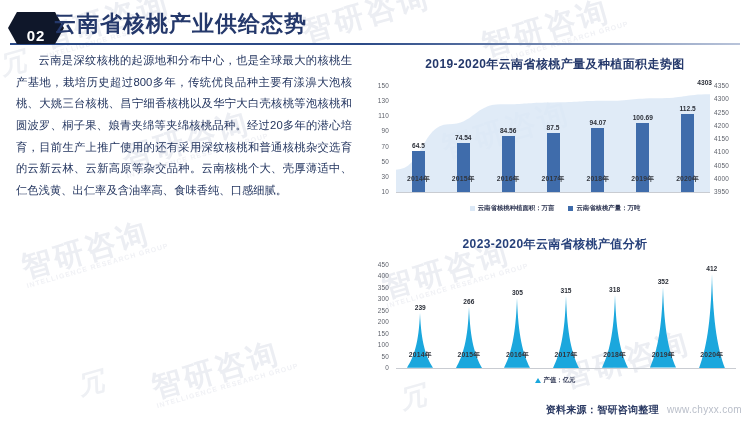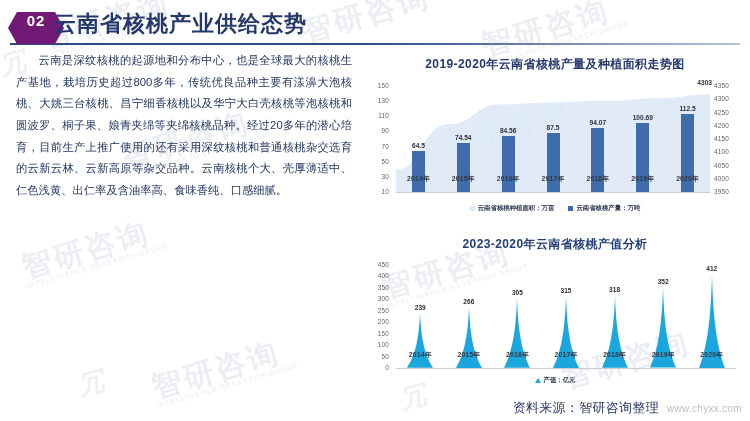--- a/index.html
+++ b/index.html
@@ -20,23 +20,23 @@
     user-select:none;
   }
   .wm.big{font-size:30px;letter-spacing:3px;}
   .wm.small{font-size:7px;letter-spacing:1px;color:#f0f1f5;}
   .wm.logo{font-size:26px;color:#eef0f4;font-style:italic;}
 
   
   .header{position:absolute;left:0;top:6px;width:750px;height:40px;z-index:5;}
   .hexwrap{position:absolute;left:8px;top:6px;width:56px;height:32px;}
   .hex{
-    width:56px;height:32px;background:#701a75;position:relative;
+    width:56px;height:32px;background:#0f172a;position:relative;
     clip-path:polygon(16% 0%,84% 0%,100% 50%,84% 100%,16% 100%,0% 50%);
-    display:flex;align-items:flex-start;justify-content:center;
+    display:flex;align-items:flex-end;justify-content:center;
   }
   .hex span{color:#fff;font-size:15px;font-weight:bold;letter-spacing:1px;}
   .htitle{
     position:absolute;left:54px;top:3px;
     font-size:22px;font-weight:bold;color:#24386b;letter-spacing:1px;
   }
   .hrule{
     position:absolute;left:10px;top:43px;width:730px;height:2px;
     background:linear-gradient(to right,#2b4a87 0%,#2b4a87 48%,#b9c4da 100%);
     z-index:4;
@@ -112,21 +112,21 @@
        font-weight:bold;font-family:"Liberation Sans",sans-serif;white-space:nowrap;}
   .swatch{width:5px;height:5px;display:inline-block;}
   .swatch.sq{background:#3f6cab;}
   .swatch.tri{width:0;height:0;border-left:3px solid transparent;
               border-right:3px solid transparent;border-bottom:5px solid #1ba7dd;background:none;}
   .swatch.area{background:#dbe8f6;}
 
   
   .footer{position:absolute;right:8px;bottom:4px;z-index:6;display:flex;
           align-items:baseline;gap:8px;}
-  .src{font-size:13px;color:#2b3a63;font-weight:normal;letter-spacing:.3px;}
+  .src{font-size:10px;color:#2b3a63;font-weight:bold;letter-spacing:.3px;}
   .url{font-size:10px;color:#b9bec9;letter-spacing:.3px;}
 </style>
 </head>
 <body>
 
 <div class="page">
 
   <div class="wm-layer">
     <div class="wm big" style="left:40px;top:0px;">智研咨询</div>
     <div class="wm small" style="left:44px;top:32px;">INTELLIGENCE RESEARCH GROUP</div>

